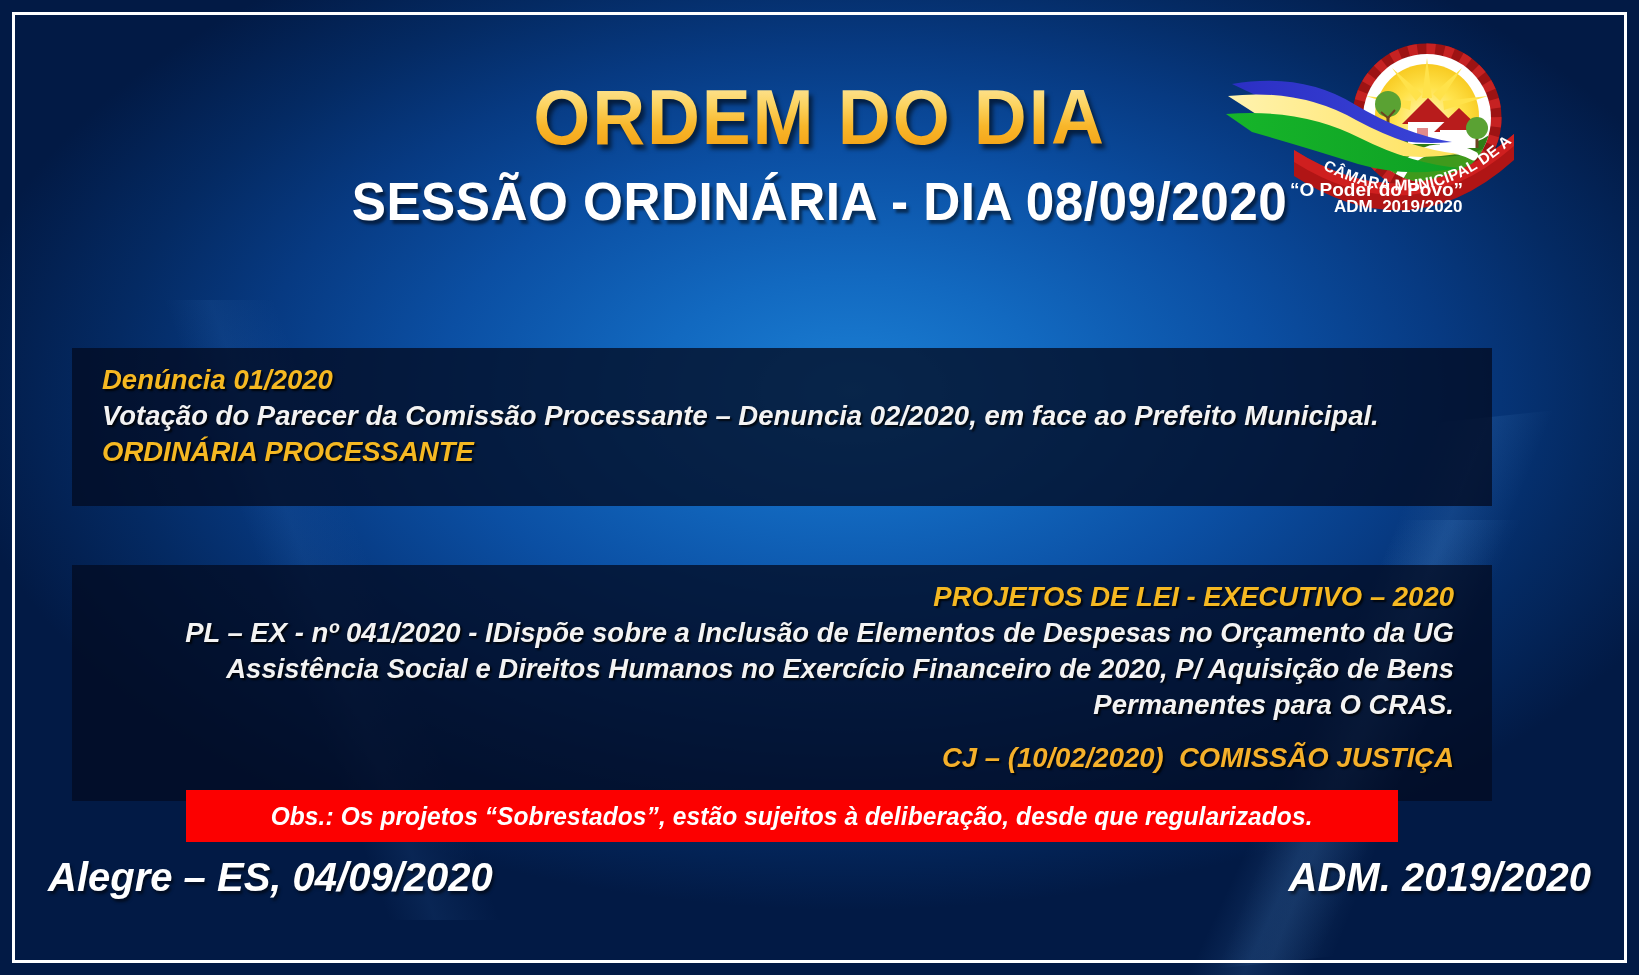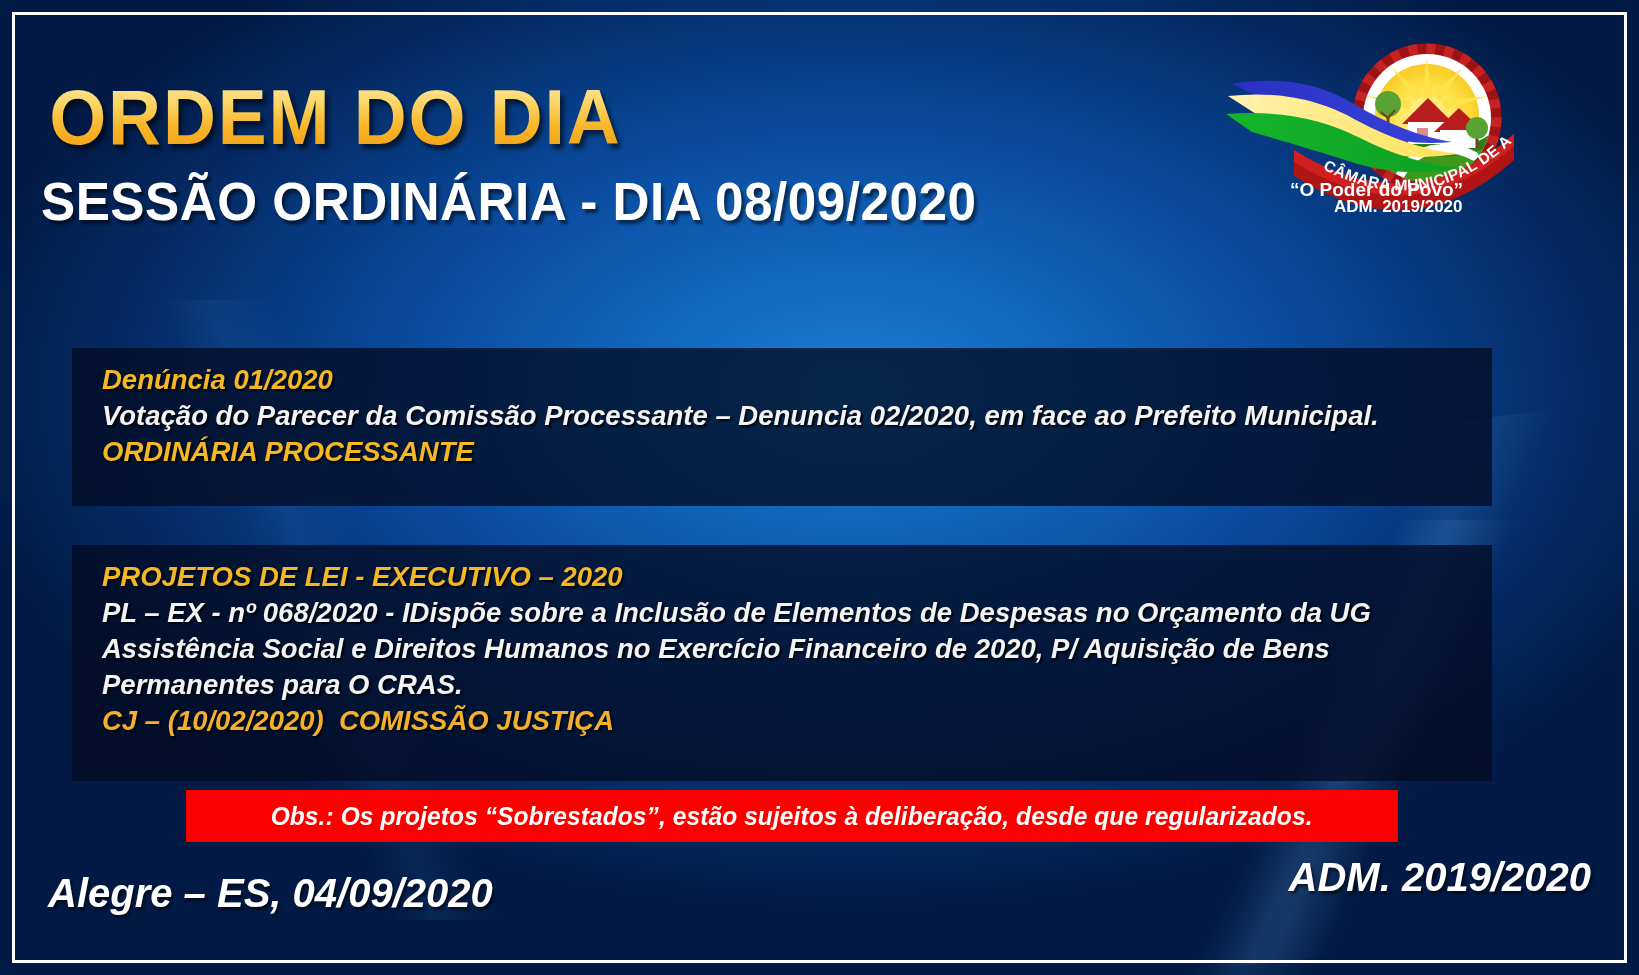--- a/index.html
+++ b/index.html
@@ -46,20 +46,21 @@
     border: 3px solid #ffffff;
     pointer-events: none;
   }
 
   
   .header {
     position: absolute;
     top: 78px;
     left: 0;
     right: 0;
+    text-align: center;
   }
   .title-main {
     font-family: "Liberation Sans", sans-serif;
     font-weight: bold;
     font-size: 78px;
     letter-spacing: 2px;
     line-height: 1.0;
     background: linear-gradient(180deg, #fde9a8 0%, #fcd462 34%, #f8b62a 62%, #f39c10 100%);
     -webkit-background-clip: text;
     background-clip: text;
@@ -89,33 +90,33 @@
   .logo svg { display: block; }
 
   
   .box {
     position: absolute;
     background: rgba(3, 12, 34, 0.78);
     padding: 14px 38px 16px 30px;
     box-sizing: border-box;
   }
   .box-1 { top: 348px; left: 72px; width: 1420px; height: 158px; }
-  .box-2 { top: 545px; left: 72px; width: 1420px; height: 236px; }
+  .box-2 { top: 565px; left: 72px; width: 1420px; height: 236px; text-align: right; }
 
   .line {
     font-style: italic;
     font-weight: bold;
     font-size: 27.5px;
     line-height: 1.31;
     color: #f3f3f3;
     text-shadow: 2px 2px 2px rgba(0,0,0,0.8);
     white-space: pre-wrap;
   }
   .line.amber { color: #f5b822; }
-  .line.amber-b { color: #f5b02a; }
+  .line.amber-b { color: #f5b02a; margin-top: 17px; }
 
   
   .obs {
     position: absolute;
     top: 790px;
     left: 186px;
     width: 1212px;
     height: 52px;
     background: #fc0000;
     display: flex;
@@ -134,21 +135,20 @@
   
   .footer-left {
     position: absolute;
     left: 48px;
     top: 855px;
     font-style: italic;
     font-weight: bold;
     font-size: 40px;
     color: #ffffff;
     text-shadow: 2px 3px 3px rgba(0,0,0,0.55);
-    margin-top: 16px;
   }
   .footer-right {
     position: absolute;
     right: 48px;
     top: 855px;
     font-style: italic;
     font-weight: bold;
     font-size: 40px;
     color: #ffffff;
     text-shadow: 2px 3px 3px rgba(0,0,0,0.55);
@@ -248,21 +248,21 @@
   </div>
 
   <div class="box box-1">
     <div class="line amber">Denúncia 01/2020</div>
     <div class="line">Votação do Parecer da Comissão Processante – Denuncia 02/2020, em face ao Prefeito Municipal.</div>
     <div class="line amber">ORDINÁRIA PROCESSANTE</div>
   </div>
 
   <div class="box box-2">
     <div class="line amber">PROJETOS DE LEI - EXECUTIVO – 2020</div>
-    <div class="line">PL – EX - nº 068/2020 - IDispõe sobre a Inclusão de Elementos de Despesas no Orçamento da UG Assistência Social e Direitos Humanos no Exercício Financeiro de 2020, P/ Aquisição de Bens Permanentes para O CRAS.</div>
+    <div class="line">PL – EX - nº 041/2020 - IDispõe sobre a Inclusão de Elementos de Despesas no Orçamento da UG Assistência Social e Direitos Humanos no Exercício Financeiro de 2020, P/ Aquisição de Bens Permanentes para O CRAS.</div>
     <div class="line amber-b">CJ – (10/02/2020)  COMISSÃO JUSTIÇA</div>
   </div>
 
   <div class="obs">
     <span>Obs.: Os projetos “Sobrestados”, estão sujeitos à deliberação, desde que regularizados.</span>
   </div>
 
   <div class="footer-left">Alegre – ES, 04/09/2020</div>
   <div class="footer-right">ADM. 2019/2020</div>
 

